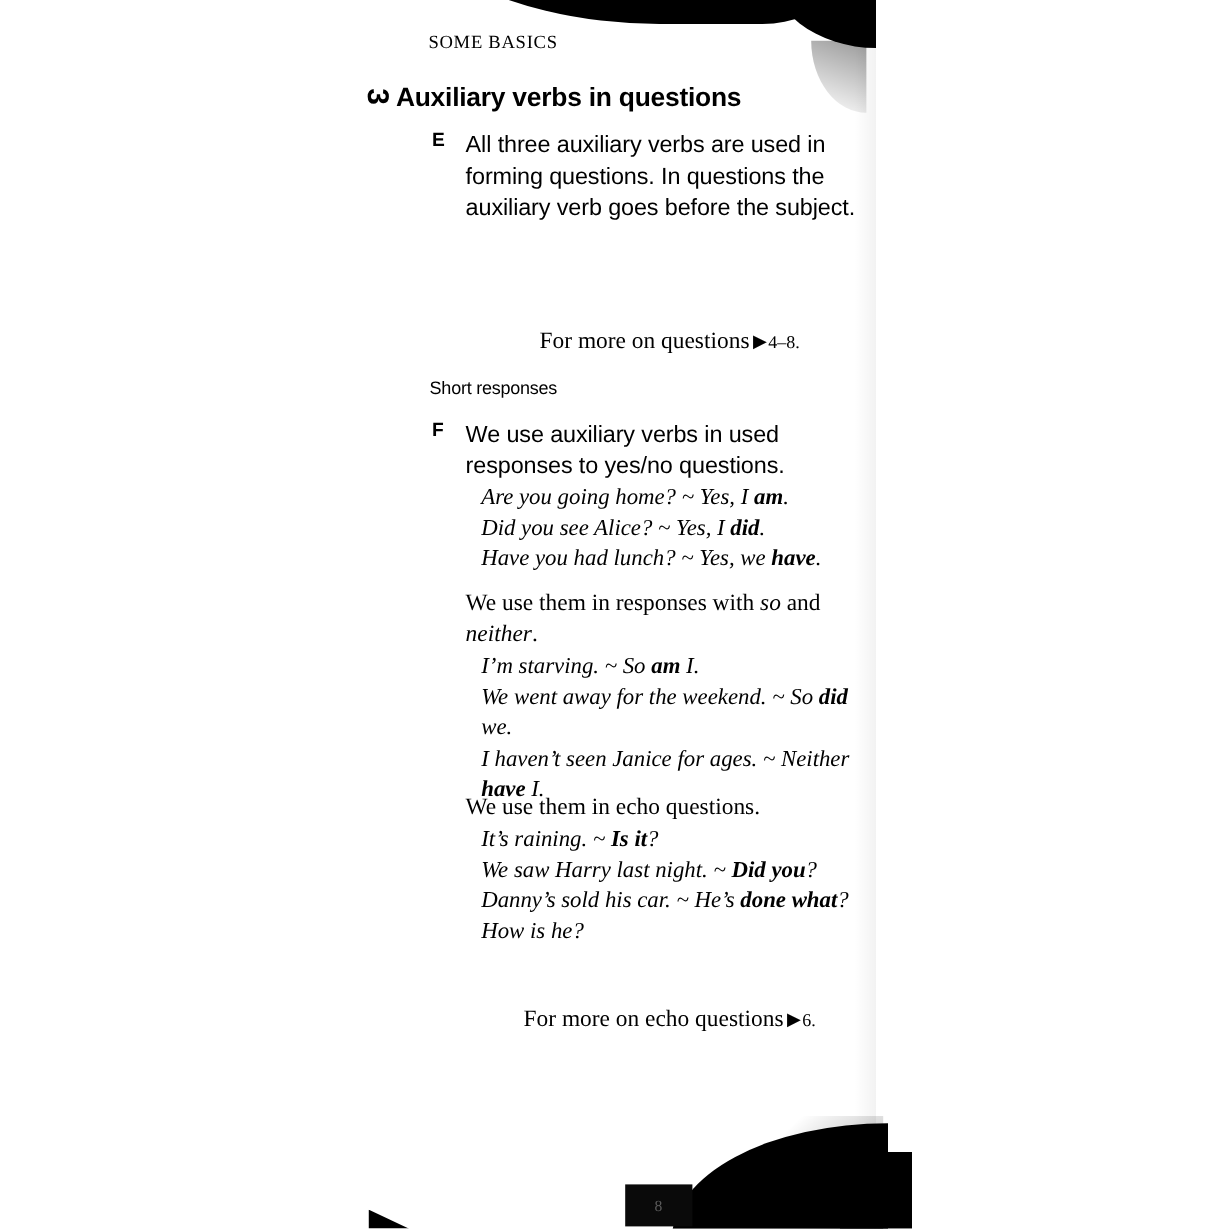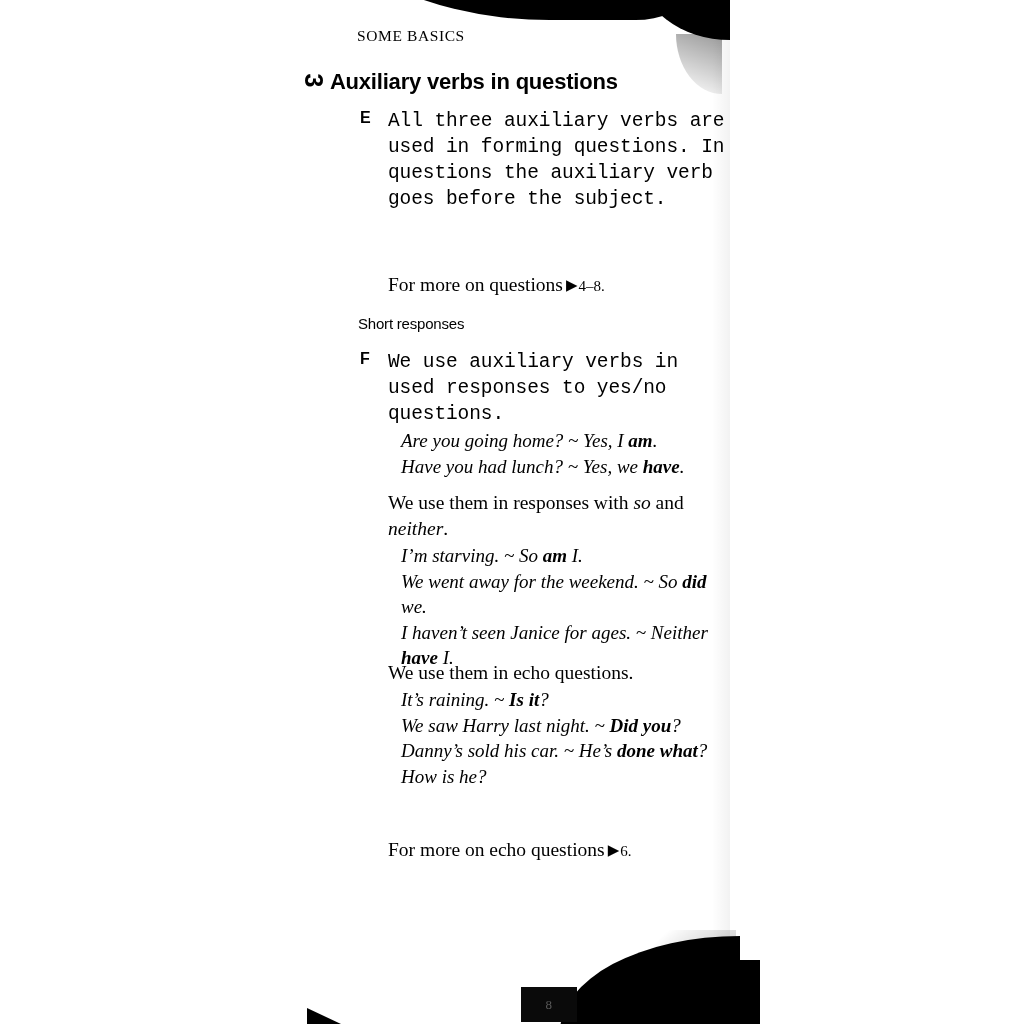--- a/index.html
+++ b/index.html
@@ -133,21 +133,21 @@
   .para-label {
     position: absolute;
     left: -28px;
     top: 1px;
     font-family: "Liberation Sans", sans-serif;
     font-weight: bold;
     font-size: 16px;
   }
 
   .body-text {
-    font-family: Liberation Mono, monospace;
+    font-family: Liberation Sans, sans-serif;
     font-size: 19.5px;
     line-height: 26px;
     letter-spacing: -0.1px;
   }
 
   .examples {
     margin-top: 1px;
     padding-left: 13px;
     font-family: "Liberation Serif", serif;
     font-style: italic;
@@ -160,20 +160,21 @@
   .note {
     font-family: "Liberation Serif", serif;
     font-size: 19.5px;
     line-height: 26px;
   }
   .note i { font-style: italic; text-align: right; }
 
   .xref {
     font-family: "Liberation Serif", serif;
     font-size: 19.5px;
+    text-align: center;
   }
   .xref .tri {
     font-size: 15px;
     vertical-align: 1px;
     padding: 0 1px 0 3px;
   }
   .xref .ref { font-size: 15px; }
 
   .subhead {
     font-family: "Liberation Sans", sans-serif;
@@ -220,20 +221,21 @@
 
     <div class="block" style="left:358px; top:315px;">
       <div class="subhead">Short responses</div>
     </div>
 
     <div class="block" style="left:388px; top:349px;">
       <span class="para-label">F</span>
       <div class="body-text">We use auxiliary verbs in used responses to yes/no questions.</div>
       <div class="examples">
           <div class="ex">Are you going home? ~ Yes, I <b>am</b>.</div>
+          <div class="ex">Did you see Alice? ~ Yes, I <b>did</b>.</div>
           <div class="ex">Have you had lunch? ~ Yes, we <b>have</b>.</div>
         </div>
     </div>
 
     <div class="block" style="left:388px; top:490px;">
       <div class="note">We use them in responses with <i>so</i> and <i>neither</i>.</div>
       <div class="examples">
           <div class="ex">I’m starving. ~ So <b>am</b> I.</div>
           <div class="ex">We went away for the weekend. ~ So <b>did</b> we.</div>
           <div class="ex">I haven’t seen Janice for ages. ~ Neither <b>have</b> I.</div>

